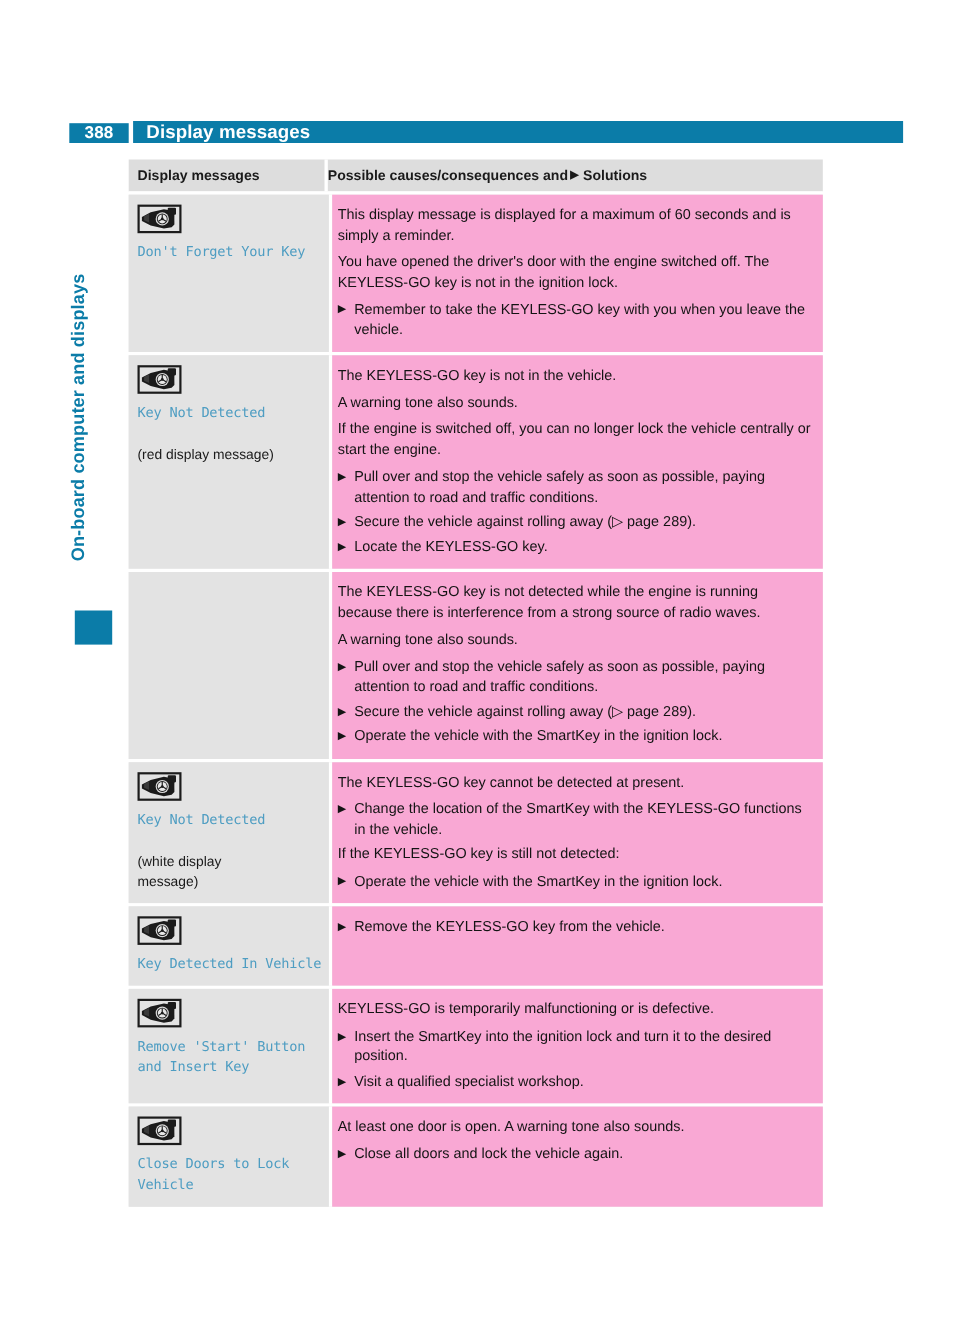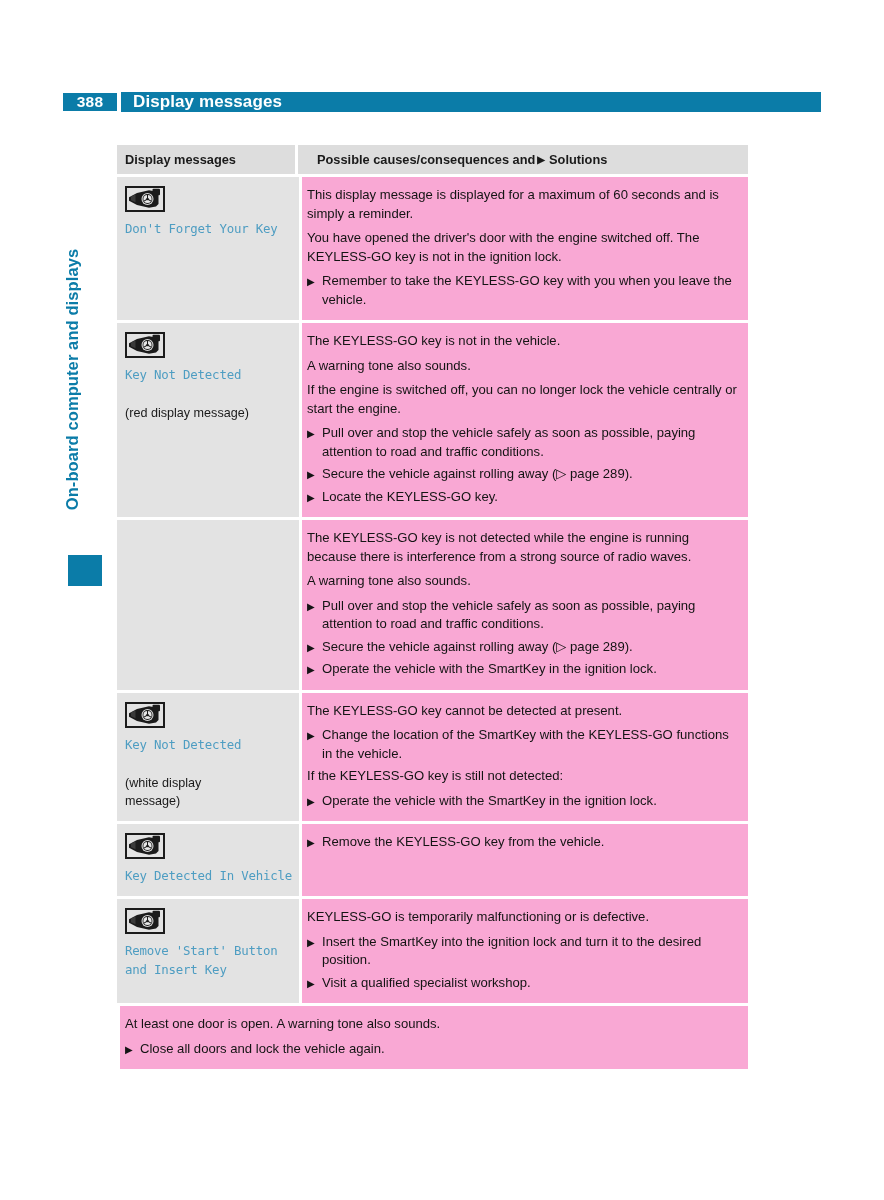--- a/index.html
+++ b/index.html
@@ -16,21 +16,21 @@
   }
 
   
   #header-bar {
     position: absolute;
     left: 63px;
     top: 74px;
     width: 758px;
     height: 56px;
     display: flex;
-    align-items: center;
+    align-items: flex-end;
   }
   #page-number-block {
     width: 54px;
     background: #0b7ca8;
     color: #ffffff;
     display: flex;
     align-items: center;
     justify-content: center;
     font-size: 15.5px;
     font-weight: bold;
@@ -97,21 +97,21 @@
     font-weight: bold;
     color: #1a1a1a;
   }
   .col-divider {
     width: 3px;
     background: #ffffff;
     flex: none;
   }
   .th-right {
     flex: 1;
-    padding: 0 0 0 19px;
+    padding: 0 0 0 0;
     display: flex;
     align-items: center;
     font-size: 12.8px;
     font-weight: bold;
     color: #1a1a1a;
     text-align: right;
   }
   .th-right .sol-tri {
     font-size: 10px;
     margin: 0 4px 0 2px;
@@ -376,20 +376,40 @@
         </div>
         <div class="col-divider"></div>
         <div class="cell-right">
           <div class="para">KEYLESS-GO is temporarily malfunctioning or is defective.</div>
           <div class="bullet"><span class="sol-tri">▶</span><span>Insert the SmartKey into the ignition lock and turn it to the desired position.</span></div>
           <div class="bullet"><span class="sol-tri">▶</span><span>Visit a qualified specialist workshop.</span></div>
         </div>
       </div>
       <div class="row-gap"></div>
       <div class="table-row">
+        <div class="cell-left">
+          <div class="key-icon">
+            <svg width="36" height="22" viewBox="0 0 36 22" xmlns="http://www.w3.org/2000/svg">
+              <path d="M2 9.2 L10 5.0 L22 2.2 L29 3.4 L31.5 6.0 L31.5 16.0 L29 18.6 L22 19.8 L10 17.0 L2 12.8 Z" fill="#1b1b1b"></path>
+              <rect x="25.5" y="0.8" width="7.5" height="6.5" rx="1" fill="#1b1b1b"></rect>
+              <circle cx="20.5" cy="11" r="7.2" fill="#1b1b1b"></circle>
+              <circle cx="20.5" cy="11" r="6.0" fill="#d9d9d9"></circle>
+              <circle cx="20.5" cy="11" r="4.9" fill="#1b1b1b"></circle>
+              <circle cx="20.5" cy="11" r="4.1" fill="#e8e8e8"></circle>
+              <g stroke="#1b1b1b" stroke-width="1.05">
+                <line x1="20.5" y1="11" x2="20.5" y2="6.9"></line>
+                <line x1="20.5" y1="11" x2="17.0" y2="13.1"></line>
+                <line x1="20.5" y1="11" x2="24.0" y2="13.1"></line>
+              </g>
+              <circle cx="20.5" cy="11" r="1.25" fill="#1b1b1b"></circle>
+              <path d="M4 8.6 L8.5 6.4 L8.5 14.2 L4 12.2 Z" fill="#3a3a3a"></path>
+            </svg>
+          </div>
+          <div class="msg-text">Close Doors to Lock Vehicle</div>
+        </div>
         <div class="col-divider"></div>
         <div class="cell-right">
           <div class="para">At least one door is open. A warning tone also sounds.</div>
           <div class="bullet"><span class="sol-tri">▶</span><span>Close all doors and lock the vehicle again.</span></div>
         </div>
       </div>
     </div>
 </div>
 
 </body></html>

